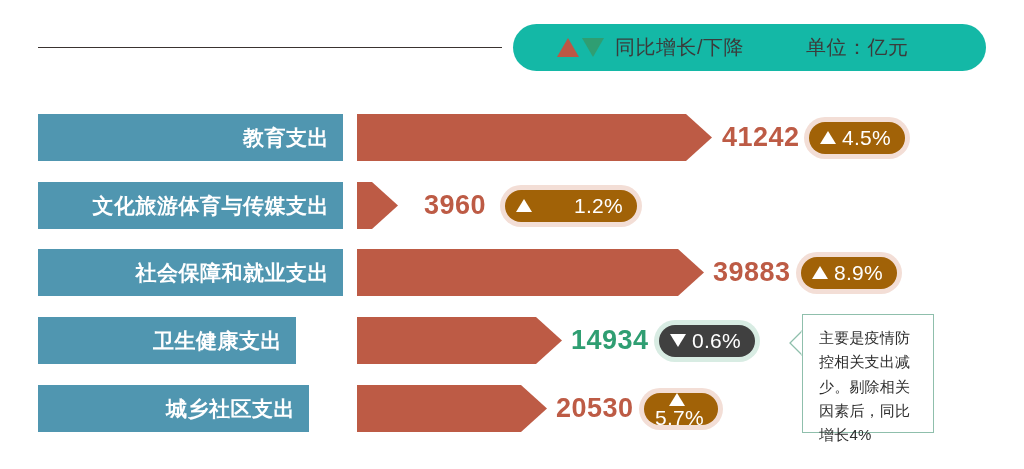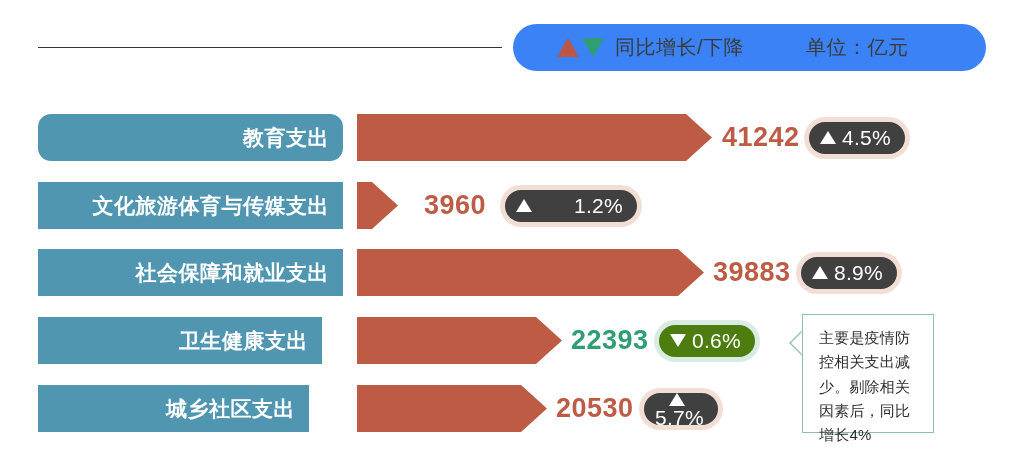--- a/index.html
+++ b/index.html
@@ -25,21 +25,21 @@
     height: 0;
     border-top: 1.6px solid #3a3330;
   }
   #legend-pill {
     position: absolute;
     left: 513px;
     top: 24px;
     width: 473px;
     height: 47px;
     border-radius: 24px;
-    background: #3b82f6;
+    background: #14b8a6;
     display: flex;
     align-items: center;
     box-sizing: border-box;
     padding-left: 44px;
   }
   .legend-arrows {
     display: flex;
     align-items: center;
     gap: 3px;
     margin-right: 11px;
@@ -138,25 +138,25 @@
     border-right: 8px solid transparent;
     border-top: 13px solid #ffffff;
     margin-right: 6px;
   }
   .badge span {
     color: #ffffff;
     font-size: 21px;
     letter-spacing: 0.3px;
   }
   .badge.up {
+    background: #a16207;
+    box-shadow: 0 0 0 5px #f3ded6;
+  }
+  .badge.down {
     background: #404040;
-    box-shadow: 0 0 0 5px #f3ded6;
-  }
-  .badge.down {
-    background: #4d7c0f;
     box-shadow: 0 0 0 5px #d8ece3;
   }
   .num-up { color: #bd5b45; }
   .num-down { color: #2f9e72; }
 
   
   #callout {
     position: absolute;
     left: 802px;
     top: 314px;
@@ -187,21 +187,21 @@
 <div id="legend-pill">
   <div class="legend-arrows">
     <div class="tri-up"></div>
     <div class="tri-down"></div>
   </div>
   <div id="legend-text">同比增长/下降</div>
   <div id="legend-unit">单位：亿元</div>
 </div>
 
 <div class="row" id="row-0" style="top: 114px;">
-  <div class="label-bar" style="width: 305px; border-radius: 13px;">
+  <div class="label-bar" style="width: 305px;">
     <span>教育支出</span>
   </div>
   <div class="value-bar arrow" style="left: 357px; width: 355px;"></div>
   <div class="value-num num-up" style="left: 722px;">41242</div>
   <div class="badge up" style="left: 809px;">
     <div class="b-tri-up"></div>
     <span>4.5%</span>
   </div>
 </div>
 
@@ -223,25 +223,25 @@
   </div>
   <div class="value-bar arrow" style="left: 357px; width: 347px;"></div>
   <div class="value-num num-up" style="left: 713px;">39883</div>
   <div class="badge up" style="left: 801px; text-align: right;">
     <div class="b-tri-up"></div>
     <span>8.9%</span>
   </div>
 </div>
 
 <div class="row" id="row-3" style="top: 317px;">
-  <div class="label-bar" style="width: 284px;">
+  <div class="label-bar" style="width: 258px;">
     <span>卫生健康支出</span>
   </div>
   <div class="value-bar arrow" style="left: 357px; width: 205px;"></div>
-  <div class="value-num num-down" style="left: 571px;">22393</div>
+  <div class="value-num num-down" style="left: 571px;">14934</div>
   <div class="badge down" style="left: 659px;">
     <div class="b-tri-down"></div>
     <span>0.6%</span>
   </div>
 </div>
 
 <div class="row" id="row-4" style="top: 385px;">
   <div class="label-bar" style="width: 271px;">
     <span>城乡社区支出</span>
   </div>

